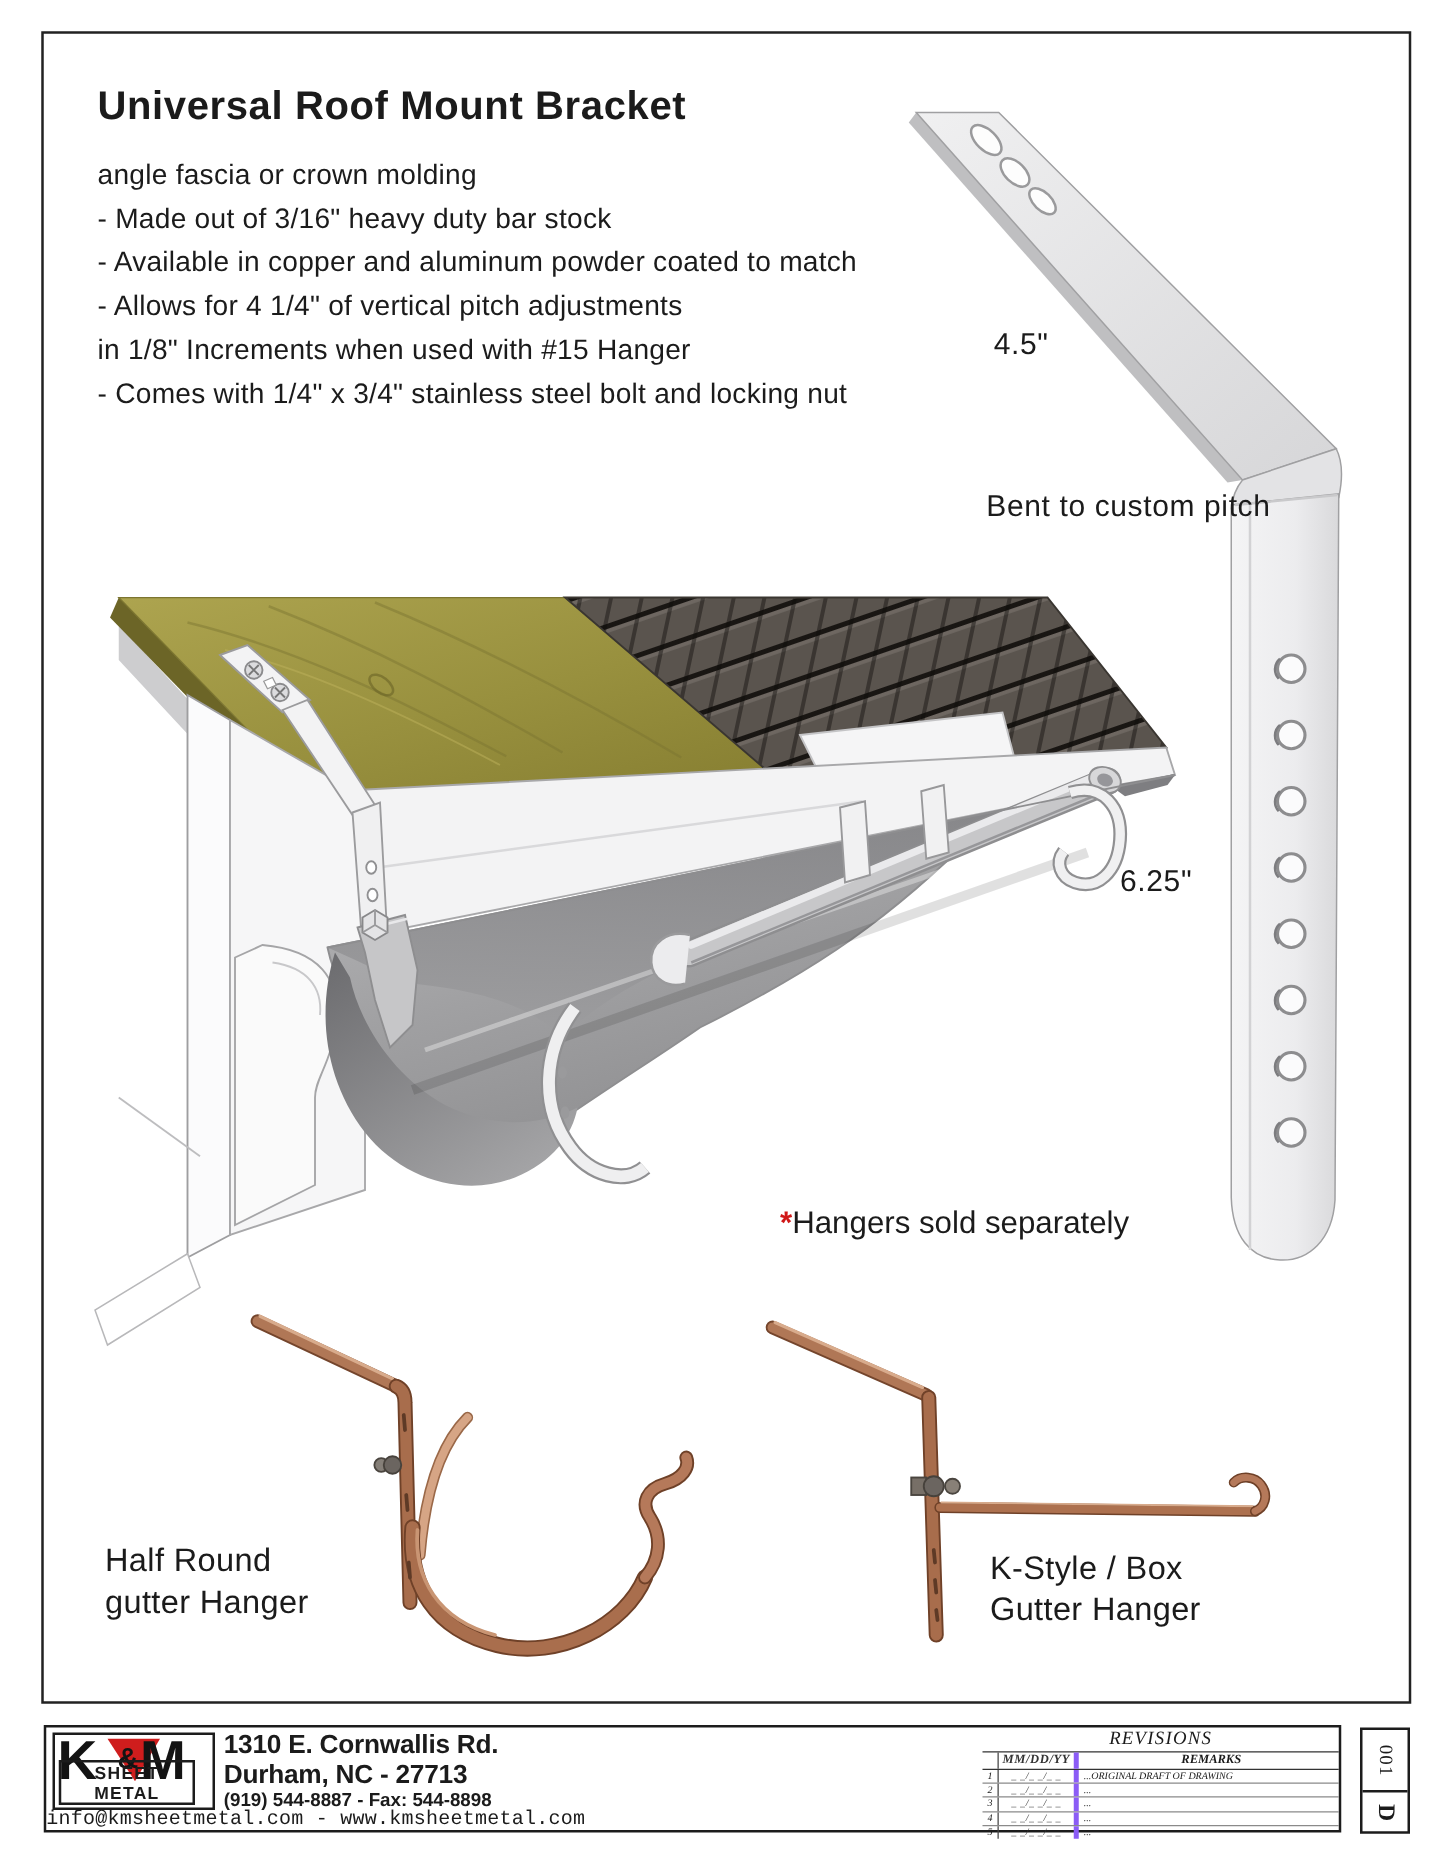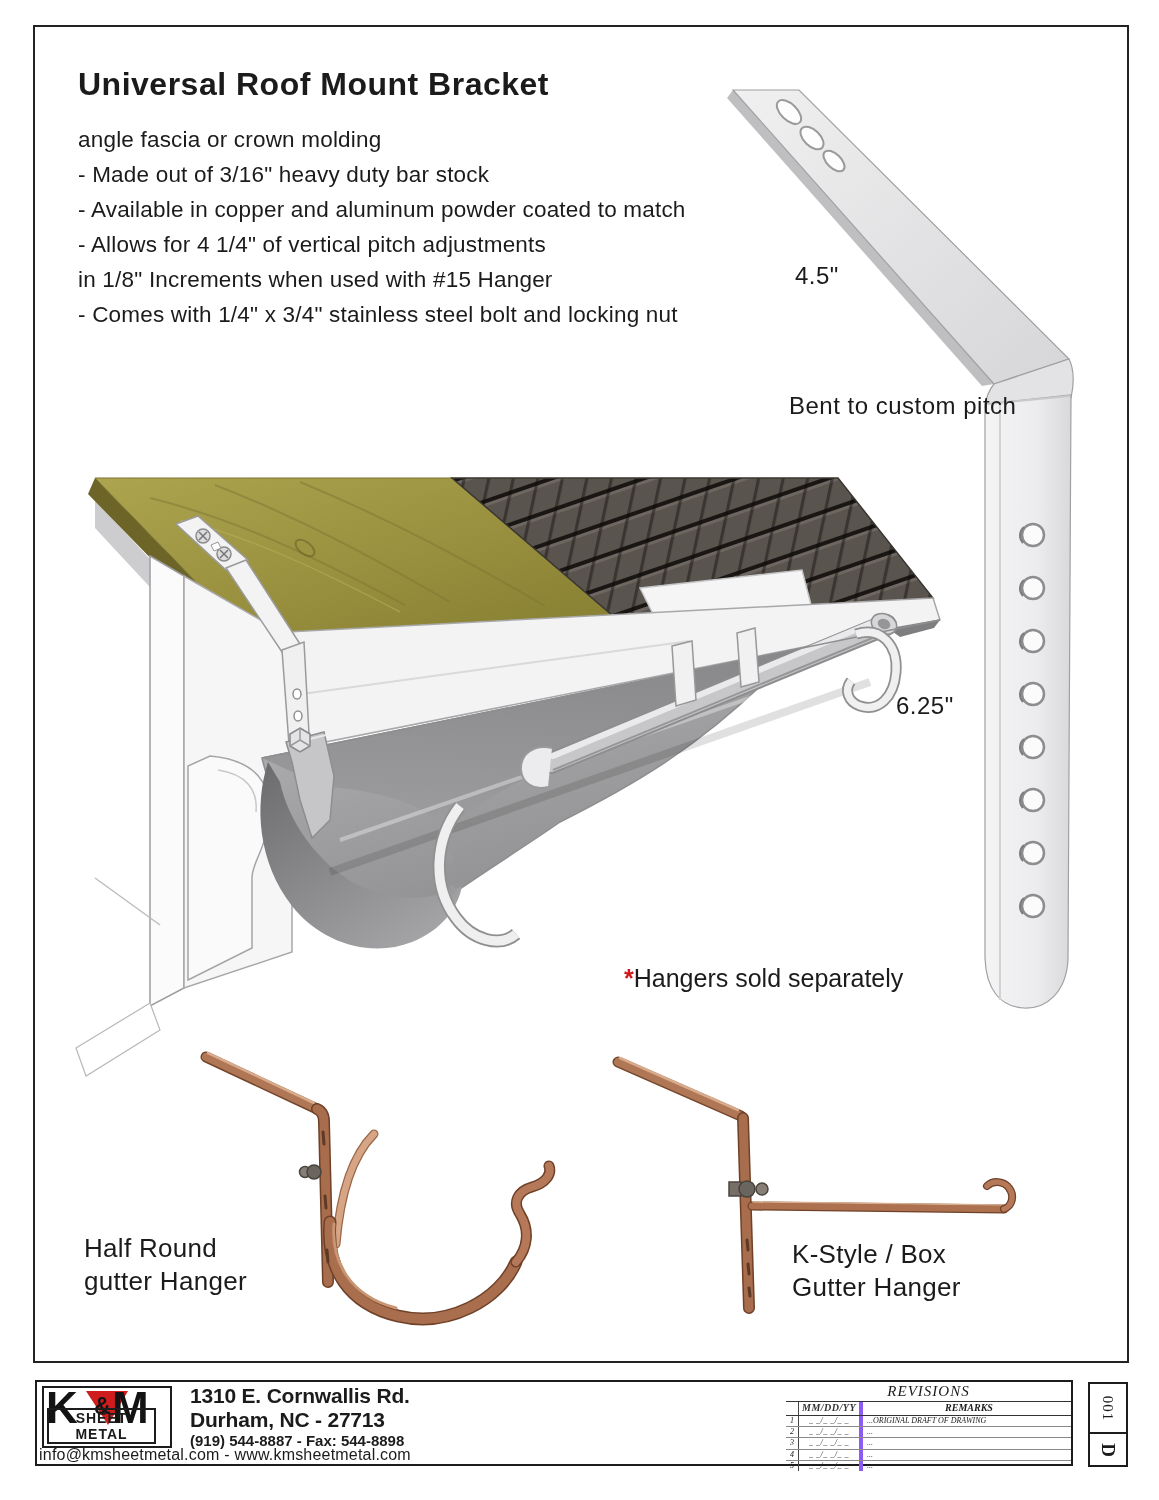--- a/index.html
+++ b/index.html
@@ -254,26 +254,26 @@
   <div class="abs logo-box" style="left:5px;top:4px;width:130px;height:62px;">
     <svg width="126" height="38" viewBox="0 0 126 38" style="margin:1px auto 0 auto;">
       <polygon points="42,2 84,2 64,36" fill="#cf1d1d"></polygon>
       <text x="2" y="34" font-family="Liberation Sans,sans-serif" font-size="44" font-weight="bold" fill="#131313">K</text>
       <text x="50" y="25" font-family="Liberation Sans,sans-serif" font-size="23" font-weight="bold" fill="#131313">&amp;</text>
       <text x="68" y="34" font-family="Liberation Sans,sans-serif" font-size="44" font-weight="bold" fill="#131313">M</text>
     </svg>
     <div class="abs sheetmetal" style="left:3px;right:14px;bottom:2px;">SHEET METAL</div>
   </div>
 
-  <div class="abs" style="left:153px;top:2px;width:234px;">
+  <div class="abs" style="left:142px;top:2px;width:234px;">
     <div class="addr1">1310 E. Cornwallis Rd.</div>
     <div class="addr1">Durham, NC - 27713</div>
     <div class="addr3">(919) 544-8887 - Fax: 544-8898</div>
   </div>
-  <div class="abs webline" style="left:0px;top:64px;width:376px;">info@kmsheetmetal.com - www.kmsheetmetal.com</div>
+  <div class="abs webline" style="left:0px;top:64px;width:376px;font-family:Liberation Mono, monospace;">info@kmsheetmetal.com - www.kmsheetmetal.com</div>
 
 
   <div class="abs rev" style="left:749px;top:0;width:285px;height:82px;">
     <div class="rev-title">REVISIONS</div>
     <div class="rev-head">
       <div class="c-num"></div>
       <div class="c-date">MM/DD/YY</div>
       <div class="c-rem" style="text-align:center;">REMARKS</div>
     </div>
     <div class="rev-row">

